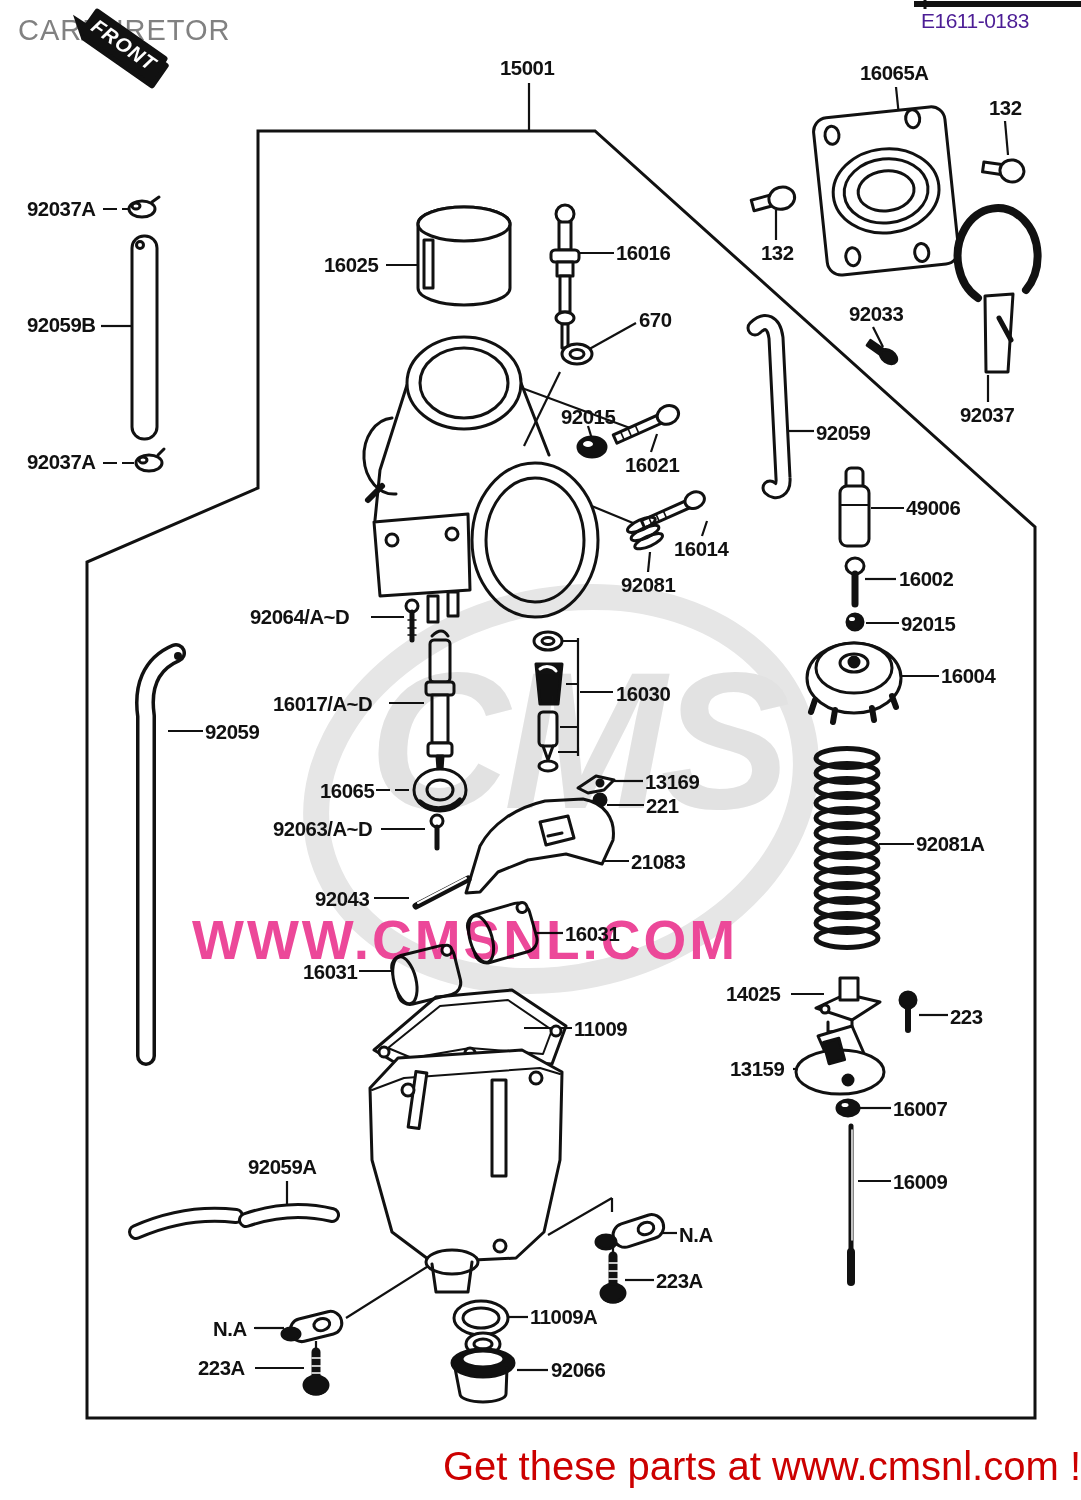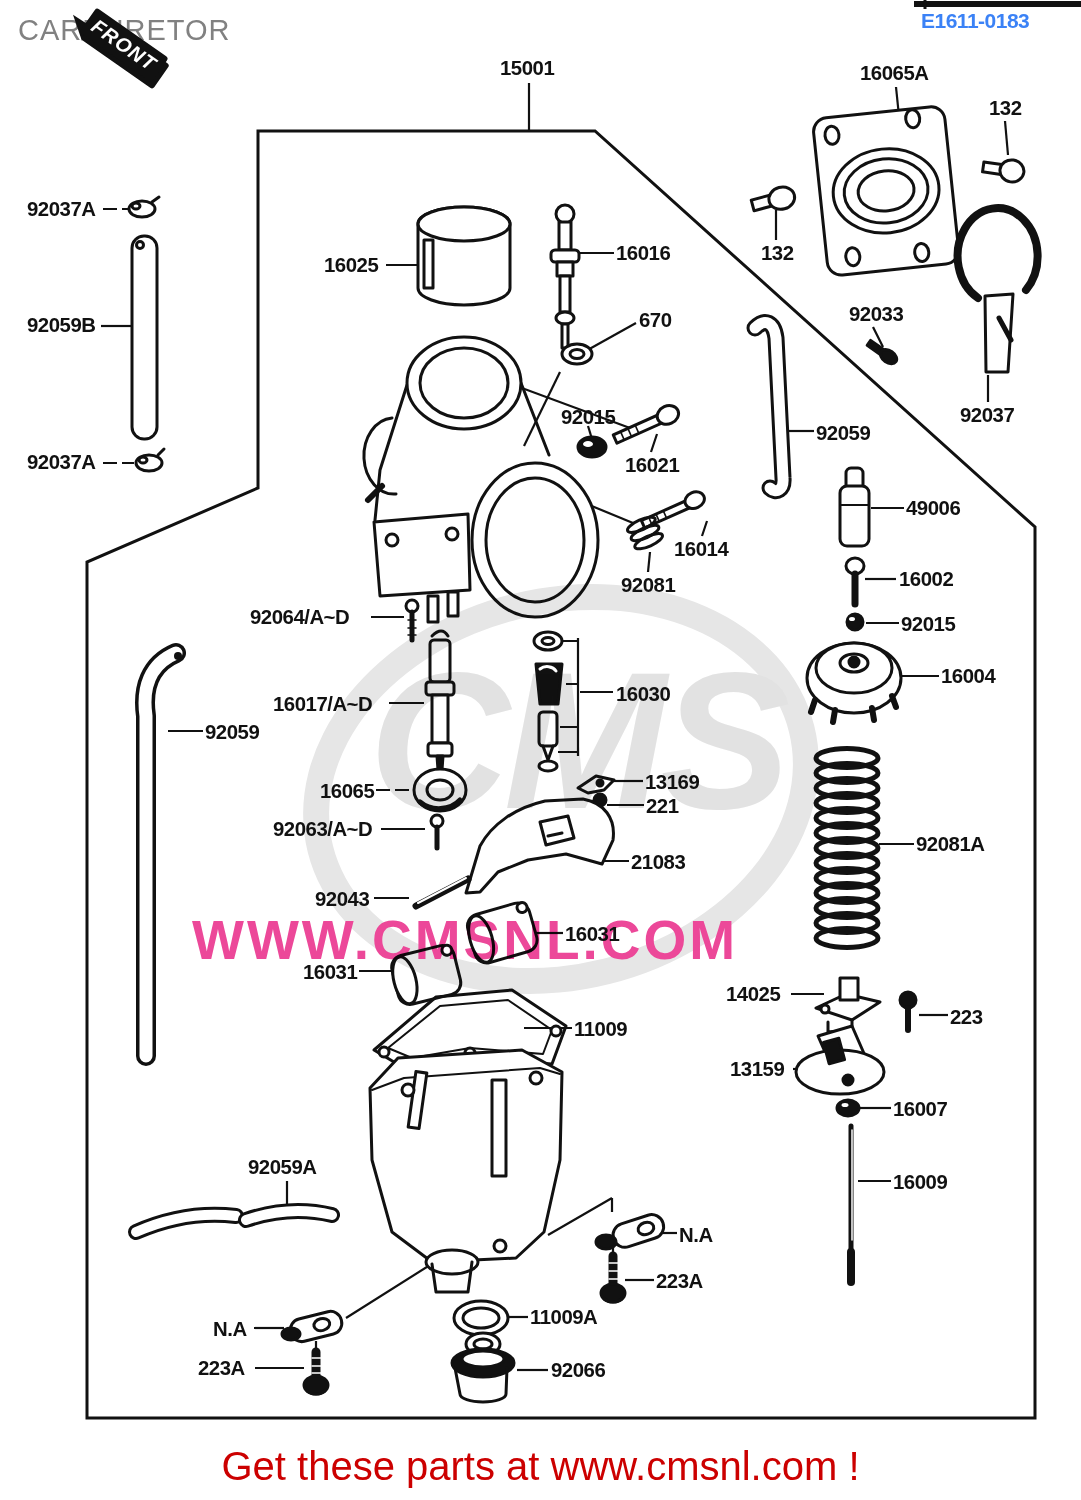--- a/index.html
+++ b/index.html
@@ -1,39 +1,39 @@
 <!DOCTYPE html>
 <html><head>
 <meta charset="utf-8">
 <style>
   html,body{margin:0;padding:0;background:#fff;}
   .page{position:relative;width:1081px;height:1500px;background:#fff;overflow:hidden;
         font-family:"Liberation Sans",sans-serif;}
   .page-title{position:absolute;left:18px;top:14px;font-size:29px;color:#818181;
         letter-spacing:1px;}
-  .doc-code{position:absolute;left:921px;top:9px;font-weight:bold;font-size:21px;color:#3b82f6;
+  .doc-code{position:absolute;left:921px;top:9px;font-weight:normal;font-size:21px;color:#4c1d95;
         letter-spacing:-0.5px;}
   .front-badge{position:absolute;left:80px;top:30px;width:88px;height:30px;background:#111;
         color:#fff;font-weight:bold;font-style:italic;font-size:20px;letter-spacing:1px;
         display:flex;align-items:center;justify-content:center;
         transform:rotate(35deg);box-shadow:5px 5px 0 #111;border-radius:3px;}
   .front-arrow{position:absolute;left:72px;top:12px;width:0;height:0;
         border-style:solid;border-width:0 9px 26px 9px;border-color:transparent transparent #111 transparent;
         transform:rotate(-38deg);}
   .watermark{position:absolute;inset:0;mix-blend-mode:multiply;pointer-events:none;}
   .wm-swoosh{position:absolute;left:300px;top:588px;width:470px;height:350px;
         border:26px solid #e6e6e6;border-radius:50%;transform:rotate(-14deg);}
   .wm-logo{position:absolute;left:330px;top:628px;font-size:195px;font-weight:bold;
         font-style:italic;color:#e2e2e2;letter-spacing:-6px;margin-left:39px;}
   .wm-url{position:absolute;left:192px;top:908px;font-size:55px;font-weight:bold;
         color:#ec4899;letter-spacing:3px;}
   .labels-layer{position:absolute;inset:0;}
   .part-label{position:absolute;font-weight:bold;font-size:21px;line-height:1;color:#111;
         letter-spacing:-0.5px;white-space:nowrap;transform:scaleX(0.97);transform-origin:left top;}
-  .footer{position:absolute;left:0;top:1444px;width:100%;text-align:center;
+  .footer{position:absolute;left:0;top:1444px;width:100%;text-align:right;
         font-size:40px;color:#cc0000;}
   svg.drawing{position:absolute;left:0;top:0;}
 </style>
 </head>
 <body>
 
 <div class="page">
 
   <div class="page-title">CARBURETOR</div>
   <div class="front-arrow"></div>

